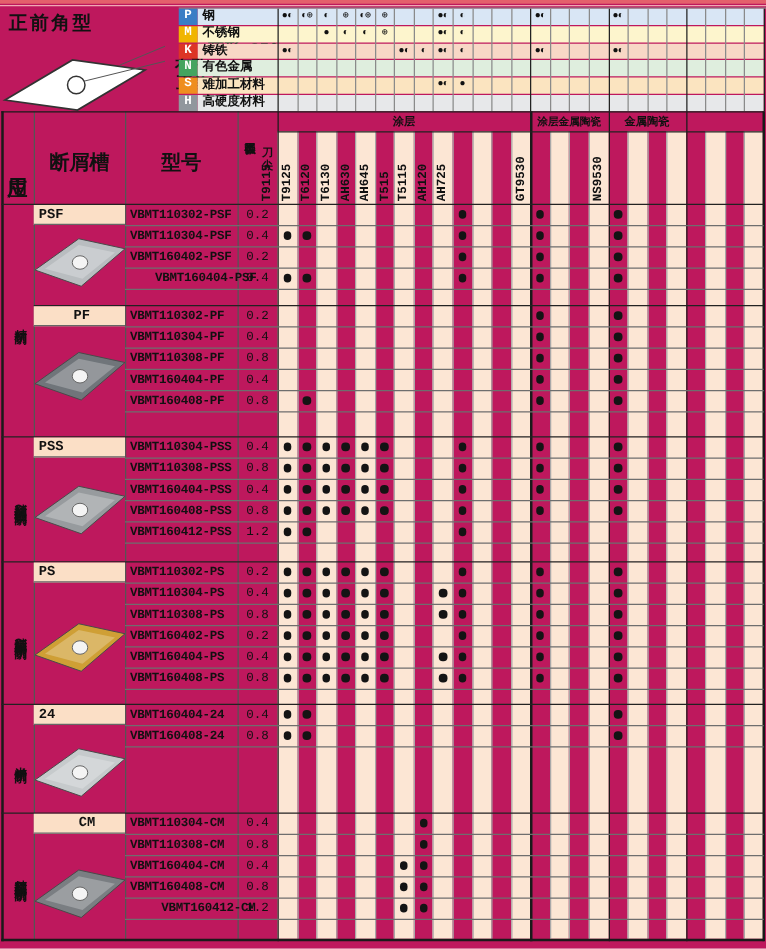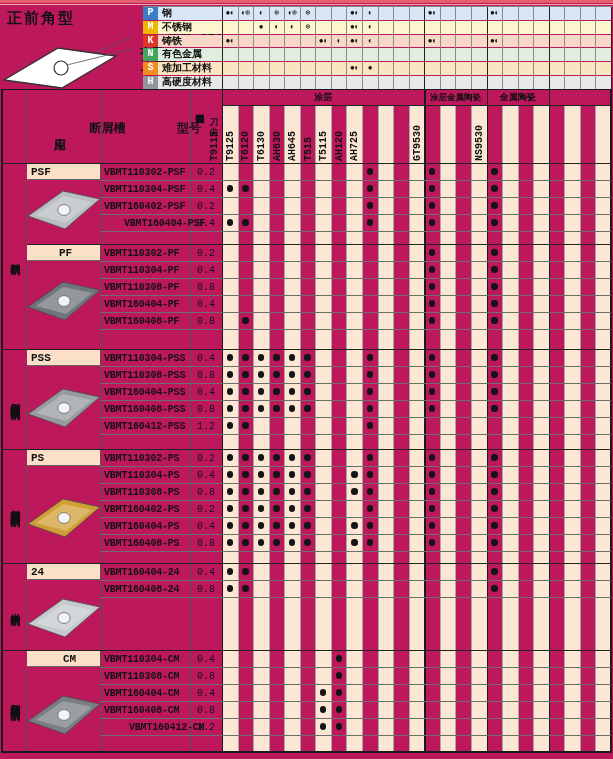--- a/index.html
+++ b/index.html
@@ -16,21 +16,21 @@
   .dot{position:absolute;width:6.5px;height:6.5px;border-radius:50%;background:#141414;}
   .model{position:absolute;left:104px;font-size:10px;font-weight:bold;letter-spacing:-0.2px;white-space:nowrap;}
   .radius{position:absolute;left:190px;width:32px;text-align:center;font-size:10px;}
   .gstrip{position:absolute;left:27px;width:73px;height:16px;line-height:16px;background:#fbdfc6;
           border-bottom:1px solid #666;font-size:11px;font-weight:bold;padding-left:4px;box-sizing:border-box;}
   .applbl{position:absolute;left:2px;width:24px;display:flex;align-items:center;justify-content:center;}
   .applbl span{writing-mode:vertical-rl;text-orientation:upright;font-size:10px;font-weight:bold;letter-spacing:1px;}
   .mname{position:absolute;left:162px;font-size:10px;font-weight:bold;white-space:nowrap;}
   .badge{position:absolute;left:143px;width:15px;text-align:center;color:#fff;font-size:10px;font-weight:bold;}
   .sym{position:absolute;text-align:center;font-size:8px;letter-spacing:-0.5px;white-space:nowrap;}
-  .hdr{position:absolute;font-size:12px;font-weight:bold;text-align:center;margin-left:44px;}
+  .hdr{position:absolute;font-size:16px;font-weight:bold;text-align:center;}
   .watermark{position:absolute;left:86px;top:700px;font-size:27px;font-weight:bold;letter-spacing:2px;
              color:rgba(247,176,100,0.55);text-shadow:0 0 2px rgba(255,255,255,0.85);}
 </style>
 </head>
 <body>
 
 <div id="app">
 
   <div class="abs" style="left:0;top:0;width:613px;height:3px;background:#e4606c;"></div>
   <div class="abs" style="left:0;top:4px;width:613px;height:1px;background:#f0aab2;"></div>

